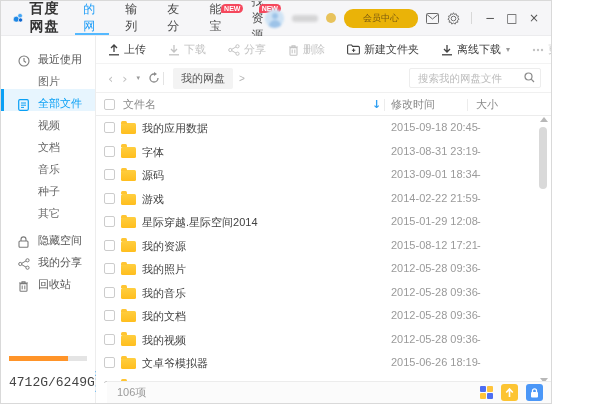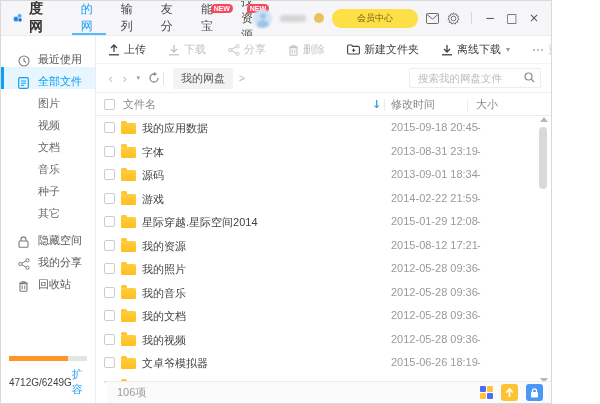--- a/index.html
+++ b/index.html
@@ -15,40 +15,40 @@
   .tab { position:relative; height:100%; display:flex; align-items:center; font-size:12px; color:#4a4a4a; cursor:pointer; }
   .tab.active { color:#1f9df7; }
   .tab.active:after { content:""; position:absolute; bottom:0; left:50%; transform:translateX(-50%); width:34px; height:2px; background:#55b9ff; }
   .badge-new { position:absolute; top:3px; right:-16px; background:#f5485d; color:#fff; font-size:7px; line-height:9px; padding:0 3px; border-radius:5px 5px 5px 1px; font-weight:bold; }
   .user-area { margin-left:auto; display:flex; align-items:center; gap:8px; }
   .avatar { width:19px; height:19px; border-radius:50%; background:#cfe3f5; position:relative; overflow:hidden; filter:blur(1px); }
   .avatar:before { content:""; position:absolute; top:4px; left:6.5px; width:6px; height:6px; border-radius:50%; background:#9dc3e8; }
   .avatar:after { content:""; position:absolute; top:11px; left:3.5px; width:12px; height:8px; border-radius:6px 6px 0 0; background:#9dc3e8; }
   .username-blur { width:26px; height:7px; border-radius:3px; background:#b9b9b9; opacity:.55; filter:blur(1.5px); }
   .vip-dot { width:10px; height:10px; border-radius:50%; background:#e8c35c; filter:blur(.7px); }
-  .member-btn { background:#fde047; color:#7a5a10; font-size:9px; padding:3px 25px; border-radius:9px; cursor:pointer; white-space:nowrap; }
+  .member-btn { background:#eab308; color:#7a5a10; font-size:9px; padding:3px 19px; border-radius:9px; cursor:pointer; white-space:nowrap; }
   .tb-icon { color:#6b6b6b; display:flex; align-items:center; cursor:pointer; }
   .win-sep { width:1px; height:12px; background:#d8d8d8; margin:0 3px; }
   .win-ctl { font-size:12px; color:#555; width:14px; text-align:center; cursor:pointer; font-family:"DejaVu Sans",sans-serif; }
 
   
   .sidebar { position:absolute; top:35px; left:0; width:95px; bottom:0; background:#fff; border-right:1px solid #ededed; }
   .side-list { padding-top:9px; }
   .side-item { position:relative; height:22px; display:flex; align-items:flex-end; padding-left:17px; color:#555; cursor:pointer; }
   .side-item .s-ico { width:13px; height:13px; margin-right:7px; color:#7b7b7b; display:flex; align-items:center; }
   .side-item.sub { padding-left:37px; color:#666; }
   .side-item.active { background:#e7f5fe; color:#0aa0f5; }
   .side-item.active .s-ico { color:#0aa0f5; }
   .side-item.active:before { content:""; position:absolute; left:0; top:0; width:3px; height:100%; background:#0aa0f5; }
   .side-item.grp { margin-top:5px; }
   .quota { position:absolute; left:8px; right:8px; bottom:6px; }
   .quota-bar { height:5px; background:#e4e4e4; border-radius:0; overflow:hidden; margin-bottom:6px; }
   .quota-fill { height:100%; background:#ff9429; }
   .quota-row { display:flex; justify-content:space-between; align-items:center; }
-  .quota-text { font-size:10px; color:#444; }
+  .quota-text { font-size:13px; color:#444;font-family:Liberation Mono, monospace; }
   .quota-link { font-size:11px; color:#1f9df7; cursor:pointer; }
 
   
   .main { position:absolute; top:35px; left:95px; right:0; bottom:0; background:#fff; }
   .toolbar { position:absolute; top:0; left:0; right:0; height:28px; display:flex; align-items:center; padding-left:12px; border-bottom:1px solid #f3f3f3; }
   .t-btn { display:flex; align-items:center; gap:4px; margin-right:22px; color:#424242; cursor:pointer; white-space:nowrap; }
   .t-btn.disabled { color:#c3c3c3; cursor:default; }
   .t-btn .caret { font-size:8px; color:#9a9a9a; margin-left:1px; }
 
   .crumbbar { position:absolute; top:28px; left:0; right:0; height:29px; display:flex; align-items:center; padding:0 10px 0 12px; border-bottom:1px solid #f0f0f0; }
@@ -155,31 +155,31 @@
     <div class="side-list">
         <div class="side-item">
           <span class="s-ico">
             <svg width="12" height="12" viewBox="0 0 12 12">
               <circle cx="6" cy="6" r="5" fill="none" stroke="currentColor" stroke-width="1.1"></circle>
               <path d="M6 3 V6 L8 7.5" fill="none" stroke="currentColor" stroke-width="1.1"></path>
             </svg>
           </span>
           <span>最近使用</span>
         </div>
+        <div class="side-item sub">
+          <span>图片</span>
+        </div>
         <div class="side-item active">
           <span class="s-ico">
             <svg width="11" height="12" viewBox="0 0 11 12">
               <rect x="0.7" y="0.7" width="9.6" height="10.6" rx="1.2" fill="none" stroke="currentColor" stroke-width="1.2"></rect>
               <path d="M3 4 h5 M3 6.2 h5 M3 8.4 h3" stroke="currentColor"></path>
             </svg>
           </span>
           <span>全部文件</span>
-        </div>
-        <div class="side-item sub">
-          <span>图片</span>
         </div>
         <div class="side-item sub">
           <span>视频</span>
         </div>
         <div class="side-item sub">
           <span>文档</span>
         </div>
         <div class="side-item sub">
           <span>音乐</span>
         </div>

